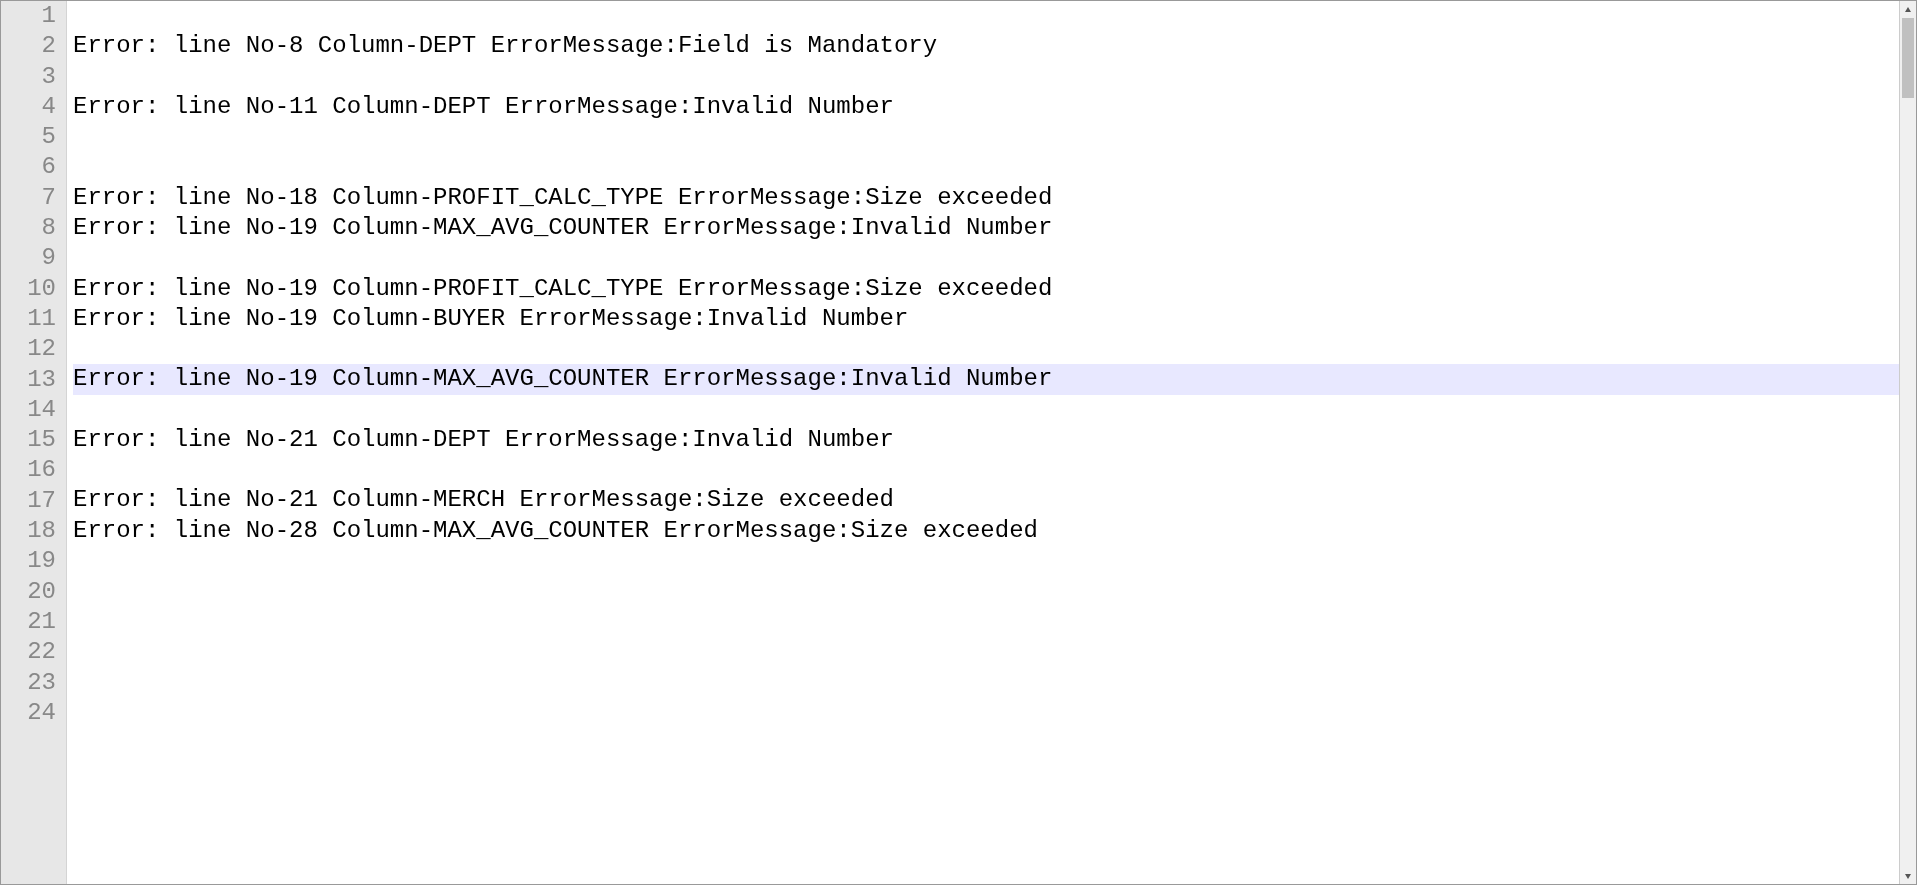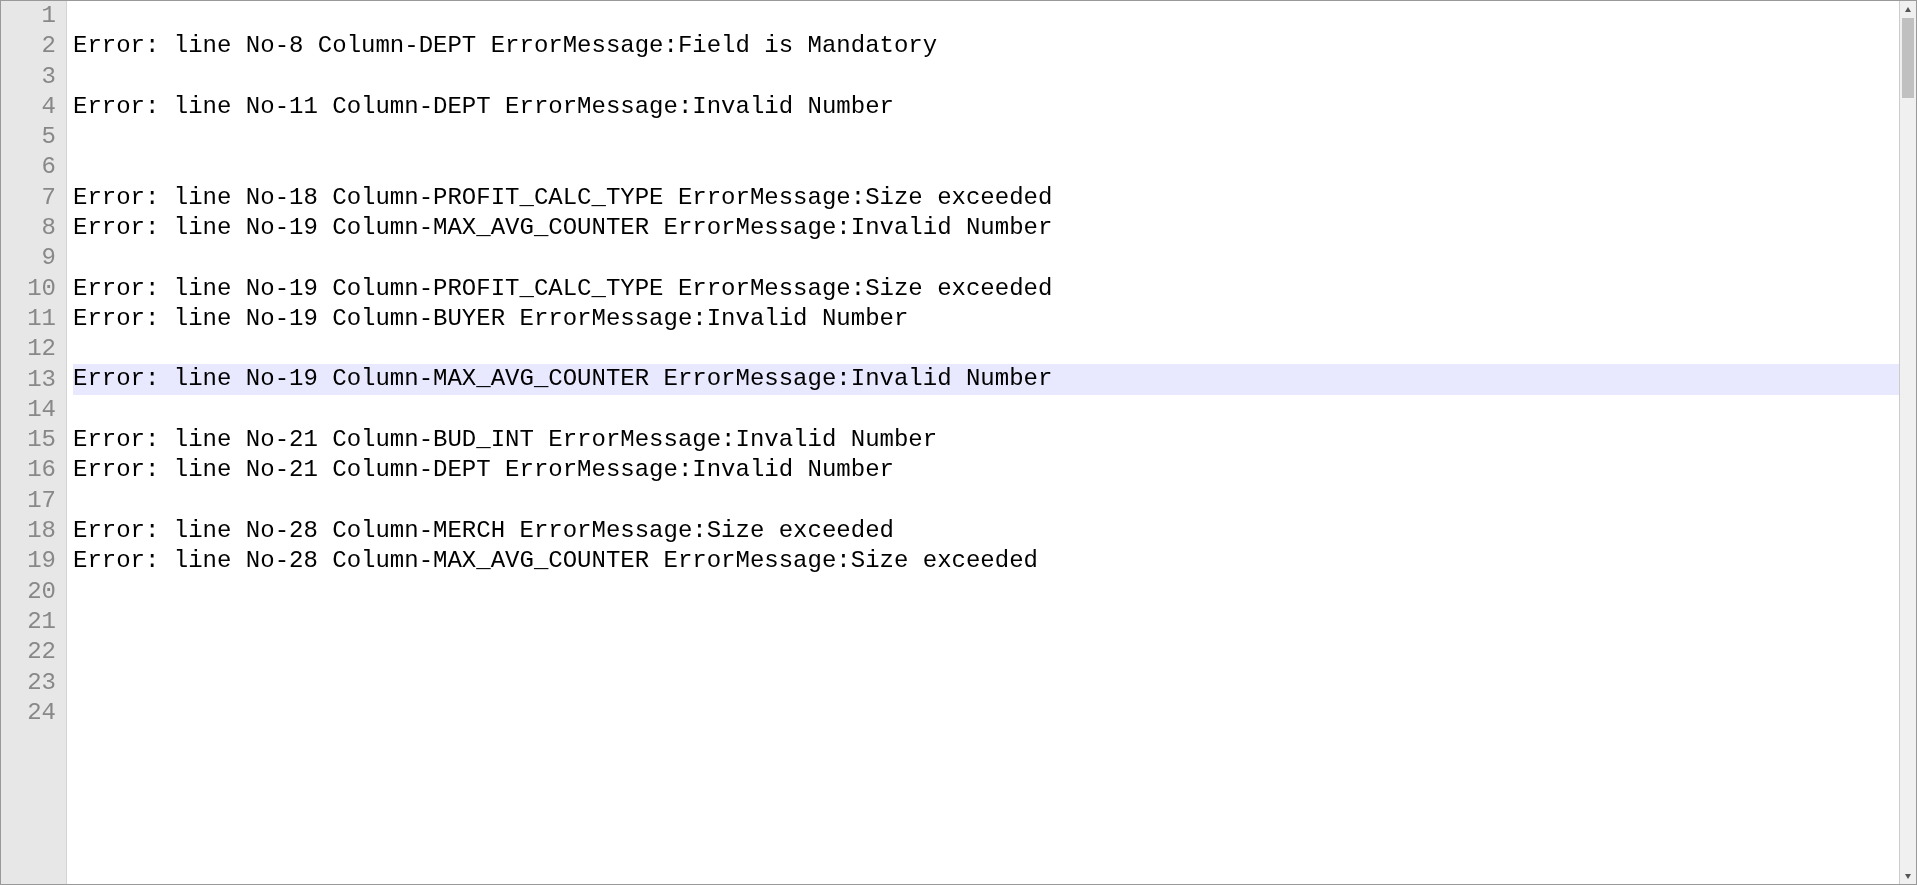--- a/index.html
+++ b/index.html
@@ -122,24 +122,23 @@
       <div class="text-line">Error: line No-11 Column-DEPT ErrorMessage:Invalid Number</div>
       <div class="text-line"></div>
       <div class="text-line"></div>
       <div class="text-line">Error: line No-18 Column-PROFIT_CALC_TYPE ErrorMessage:Size exceeded</div>
       <div class="text-line">Error: line No-19 Column-MAX_AVG_COUNTER ErrorMessage:Invalid Number</div>
       <div class="text-line"></div>
       <div class="text-line">Error: line No-19 Column-PROFIT_CALC_TYPE ErrorMessage:Size exceeded</div>
       <div class="text-line">Error: line No-19 Column-BUYER ErrorMessage:Invalid Number</div>
       <div class="text-line highlighted">Error: line No-19 Column-MAX_AVG_COUNTER ErrorMessage:Invalid Number</div>
       <div class="text-line"></div>
-      <div class="text-line">Error: line No-21 Column-BUD_INT ErrorMessage:Invalid Number</div>
       <div class="text-line">Error: line No-21 Column-DEPT ErrorMessage:Invalid Number</div>
       <div class="text-line"></div>
-      <div class="text-line">Error: line No-28 Column-MERCH ErrorMessage:Size exceeded</div>
+      <div class="text-line">Error: line No-21 Column-MERCH ErrorMessage:Size exceeded</div>
       <div class="text-line">Error: line No-28 Column-MAX_AVG_COUNTER ErrorMessage:Size exceeded</div>
       <div class="text-line"></div>
     </div>
   <div class="scrollbar-vertical">
     <div class="scroll-arrow">
       <svg width="8" height="8" viewBox="0 0 8 8">
           <path d="M4 1 L7 6 L1 6 Z" fill="#555"></path>
         </svg>
     </div>
     <div class="scroll-track">

